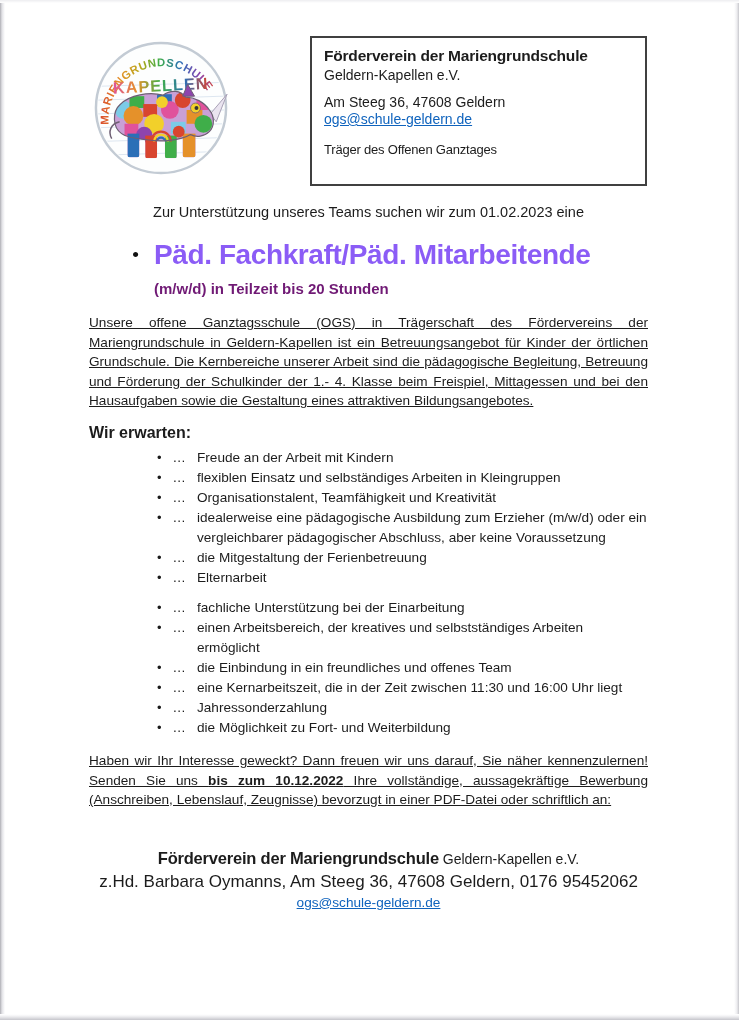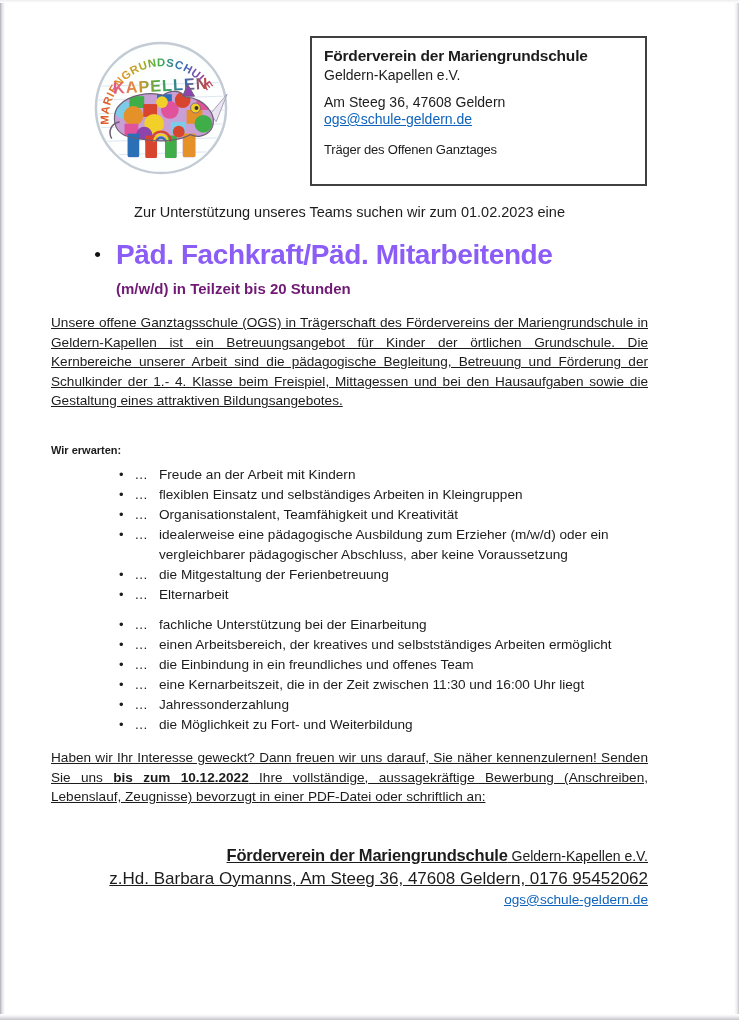--- a/index.html
+++ b/index.html
@@ -43,52 +43,52 @@
   .info-subtitle { font-size: 14px; margin-top: 2px; }
   .info-address { font-size: 14px; margin-top: 11px; }
   .info-email a, .footer-email a {
     color: var(--link-color, #0f63bd);
     text-decoration: underline;
     font-size: 14px;
   }
   .info-tagline { font-size: 13px; margin-top: 14px; letter-spacing: -0.2px; }
 
   
-  .content { padding: 202px 91px 0 51px; }
+  .content { padding: 202px 91px 0 89px; }
   .intro { font-size: 14.5px; text-align: center; line-height: 20px; }
 
   .headline-row {
     display: flex; align-items: center;
     padding-left: 28px; margin-top: 16px;
   }
   .headline-bullet { font-size: 19px; width: 37px; text-align: center; color: #111; }
   .headline { font-size: 28px; font-weight: bold; letter-spacing: -0.4px; color: #8b5cf6; line-height: 34px; }
   .subheadline {
     font-size: 15px; font-weight: bold; color: #701a75;
     padding-left: 65px; margin-top: 8px; line-height: 18px;
   }
 
   .para { font-size: 13.6px; line-height: 19.6px; text-align: justify; margin-top: 15px; text-decoration: underline; }
-  .section-heading { font-size: 11px; font-weight: bold; margin-top: 30px; line-height: 18px; }
+  .section-heading { font-size: 16px; font-weight: bold; margin-top: 13px; line-height: 18px; }
 
   ul.dotlist { list-style: none; margin-top: 6px; }
   ul.dotlist li {
     display: grid;
     grid-template-columns: 16px 24px 1fr;
     padding-left: 68px;
     font-size: 13.6px;
     line-height: 20px;
   }
   ul.dotlist .li-bullet { text-align: left; font-size: 13px; }
   ul.dotlist .li-ellipsis { letter-spacing: 0.5px; }
 
   .closing { margin-top: 13px; }
   .closing .deadline { font-weight: bold; }
 
-  .footer { margin-top: 37px; text-align: right; text-decoration: underline; }
+  .footer { margin-top: 37px; text-align: center; }
   .footer-org { line-height: 22px; }
   .footer-org .org-bold { font-size: 16.5px; font-weight: bold; letter-spacing: -0.2px; }
   .footer-org .org-rest { font-size: 14px; }
   .footer-contact { font-size: 17px; line-height: 19px; margin-top: 2px; }
   .footer-email { margin-top: 2px; }
   .footer-email a { font-size: 13.6px; }
 </style>
 </head>
 <body>
 

